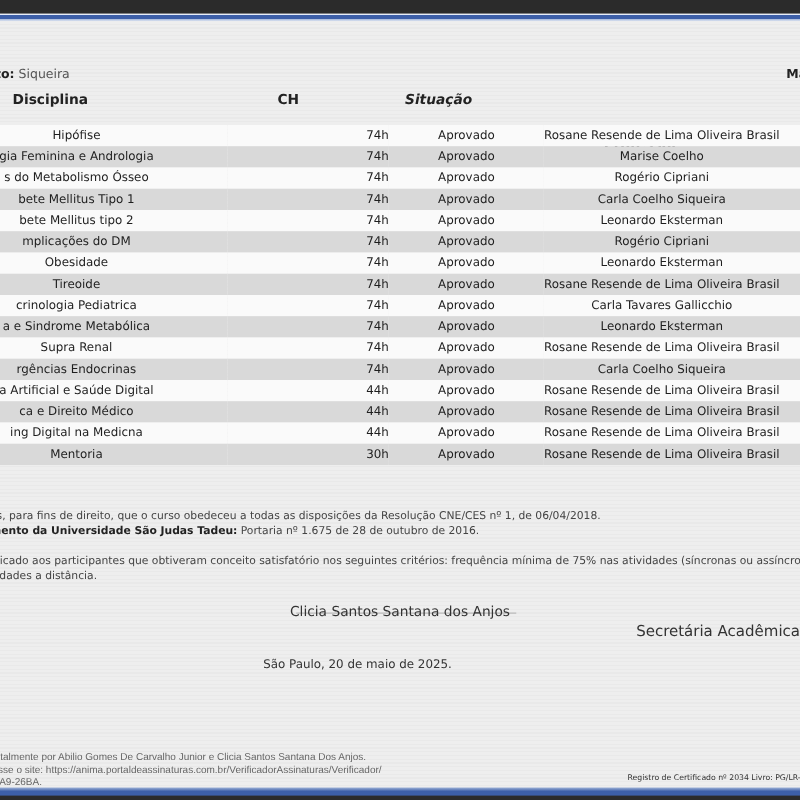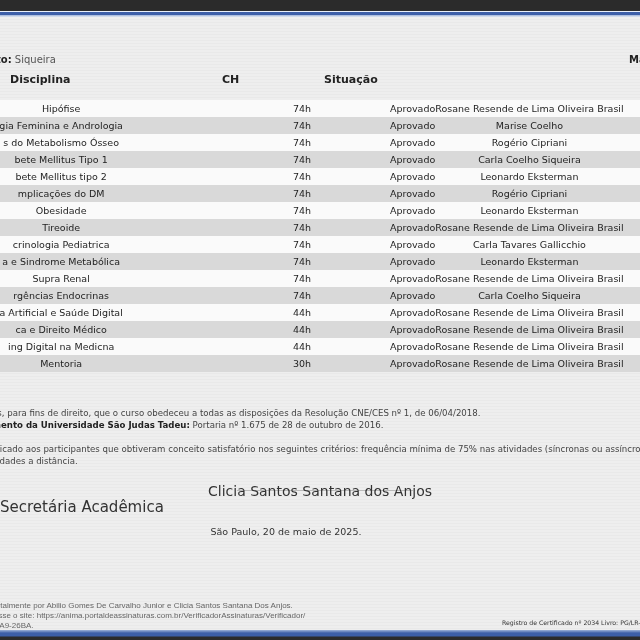--- a/index.html
+++ b/index.html
@@ -23,29 +23,29 @@
 
   .thead { position: absolute; top: 73px; left: 0; width: 513px; height: 16px; font-weight: bold; font-size: 11px; }
   .thead span { position: absolute; top: 0; }
 
   table.grades { position: absolute; top: 100px; left: -60px; border-collapse: collapse; width: 760px; }
   table.grades td { height: 17px; padding: 0; font-size: 9.5px; color: #1e1e1e; white-space: nowrap; }
   table.grades tr.w td { background: #fafafa; }
   table.grades tr.g td { background: #d9d9d9; }
   td.c-disc { width: 248px; text-align: center; }
   td.c-ch { width: 134px; text-align: right; }
-  td.c-sit { width: 128px; text-align: right; }
+  td.c-sit { width: 128px; text-align: center; }
   td.c-prof { width: 170px; text-align: center; }
   td.c-rest { width: 80px; }
 
   .para { position: absolute; left: -8px; font-size: 8.6px; color: #444; white-space: nowrap; }
   .para b { color: #222; }
   .sig-line { position: absolute; left: 237px; top: 490px; width: 176px; height: 1px; background: #bbb; }
-  .sig-name { position: absolute; left: 0; width: 640px; top: 483px; text-align: center; font-size: 14px; color: #333; }
-  .sig-role { position: absolute; left: 0; width: 640px; top: 498px; text-align: left; font-size: 15px; color: #333; }
+  .sig-name { position: absolute; left: 0; width: 640px; top: 483px; text-align: center; font-size: 11px; color: #333; }
+  .sig-role { position: absolute; left: 0; width: 640px; top: 498px; text-align: right; font-size: 12px; color: #333; }
   .sig-date { position: absolute; left: 0; width: 572px; top: 526px; text-align: center; font-size: 9.5px; color: #333; }
 
   .footer-left { position: absolute; left: -6px; top: 601px; font-family: "Liberation Sans", sans-serif; font-size: 8px; color: #666; line-height: 10px; white-space: nowrap; }
   .footer-right { position: absolute; left: 502px; top: 619px; font-size: 6.2px; color: #333; white-space: nowrap; }
 </style>
 </head>
 <body>
 
 <div class="topbar"></div>
 <div class="topstripe"></div>
@@ -54,21 +54,21 @@
 
 <div class="curso">
   <b>to:</b>
   <span>Siqueira</span>
 </div>
 <div class="curso-right">Ma</div>
 
 <div class="thead">
   <span style="left:10px;">Disciplina</span>
   <span style="left:222px;">CH</span>
-  <span style="left:324px;">Situação</span>
+  <span style="left:324px;font-style:italic;">Situação</span>
   <span style="left:483px;margin-top:36px;">Professor</span>
 </div>
 
 <table class="grades">
   <tbody>
     <tr class="w">
       <td class="c-disc">Hipófise</td>
       <td class="c-ch">74h</td>
       <td class="c-sit">Aprovado</td>
       <td class="c-prof">Rosane Resende de Lima Oliveira Brasil</td>

